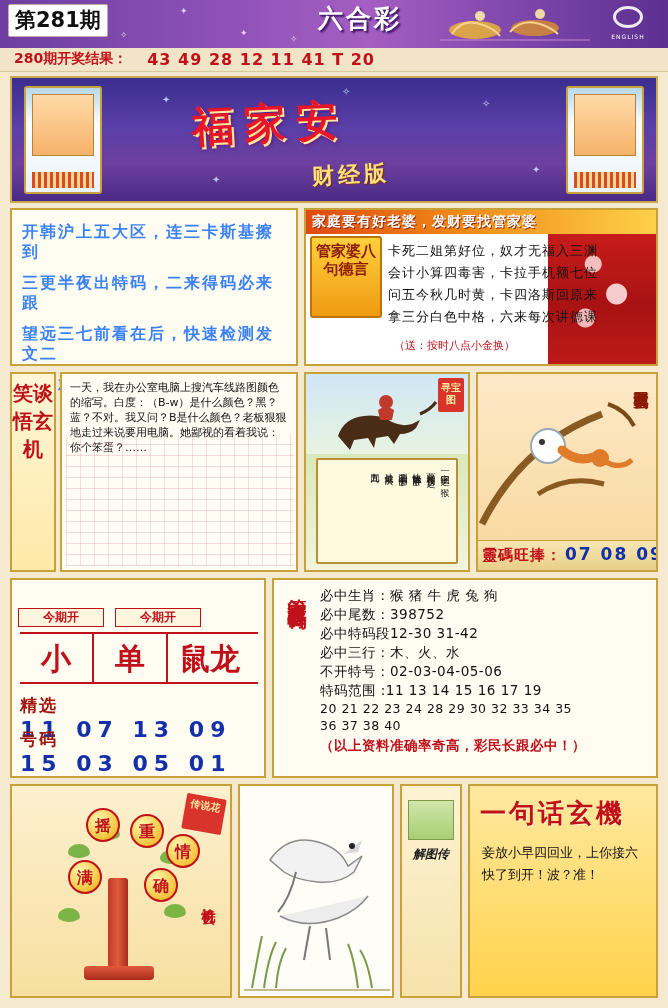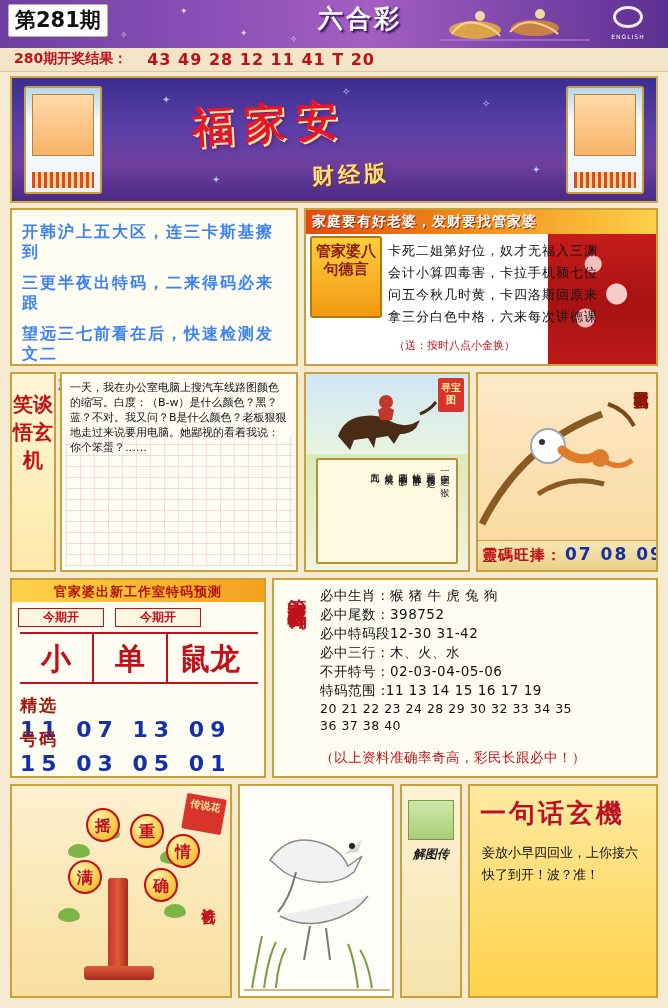--- a/index.html
+++ b/index.html
@@ -167,21 +167,21 @@
   }
   .couplet .gift {
     position: absolute; left: 88px; top: 128px; font-size: 11px; color: #c0101a;
   }
 
   
   .xiaotan {
     left: 10px; top: 372px; width: 46px; height: 200px;
     background: linear-gradient(180deg,#fff6d8,#ffe9a8);
     border: 2px solid #c8a13b;
-    text-align: center; padding-top: 16px;
+    text-align: center; padding-top: 5px;
   }
   .xiaotan span {
     display: block; font-size: 20px; font-weight: bold; color: #c0101a;
     line-height: 28px; text-shadow: 1px 1px 0 #fff2c2;
   }
   .note {
     left: 60px; top: 372px; width: 238px; height: 200px;
     background: #fffdf4; border: 2px solid #c8a13b; overflow: hidden;
     padding: 6px 8px;
   }
@@ -296,21 +296,21 @@
     position: absolute; left: 4px; top: 4px; width: 36px; height: 188px;
     color: #c0101a; font-size: 19px; font-weight: bold;
     writing-mode: vertical-rl; text-orientation: upright;
     letter-spacing: 2px; line-height: 32px;
   }
   .info .body { position: absolute; left: 46px; top: 6px; right: 6px; }
   .info .body div {
     font-size: 13.5px; color: #111; line-height: 19px; letter-spacing: .5px;
   }
   .info .body .range { line-height: 17px; font-size: 12.5px; }
-  .info .foot { color: #c0101a !important; font-weight: normal; margin-top: 14px; }
+  .info .foot { color: #c0101a !important; font-weight: bold; margin-top: 2px; }
 
   
   .tree {
     left: 10px; top: 784px; width: 222px; height: 214px;
     background: linear-gradient(180deg,#fdf0cf,#f8dfa0);
     border: 2px solid #c8a13b; overflow: hidden;
   }
   .tree .trunk {
     position: absolute; left: 96px; top: 92px; width: 20px; height: 96px;
     background: linear-gradient(90deg,#c0392b,#e05a3a,#a82b1c);
@@ -493,21 +493,20 @@
       <path d="M128 88 q14 8 26 -2" stroke="#e07b2a" stroke-width="5" fill="none"></path>
       <path d="M130 30 q18 6 26 22" stroke="#7a4a16" stroke-width="4" fill="none"></path>
     </svg>
     <div class="tt">藏宝玄机图</div>
     <div class="code-bar">
       <span class="lbl">靈碼旺捧：</span><span class="nums">07 08 09</span>
     </div>
   </div>
 
   <div class="panel pred">
-    <div class="head">官家婆出新工作室特码预测</div>
     <div class="subrow">
       <span class="subcell">今期开</span>
       <span class="subcell">今期开</span>
     </div>
     <div class="bigrow">
       <span>小</span><span>单</span><span>鼠龙</span>
     </div>
     <div class="numrow" style="top:114px;">
       <span class="k">精选</span><span class="v">11 07 13 09</span>
     </div>

